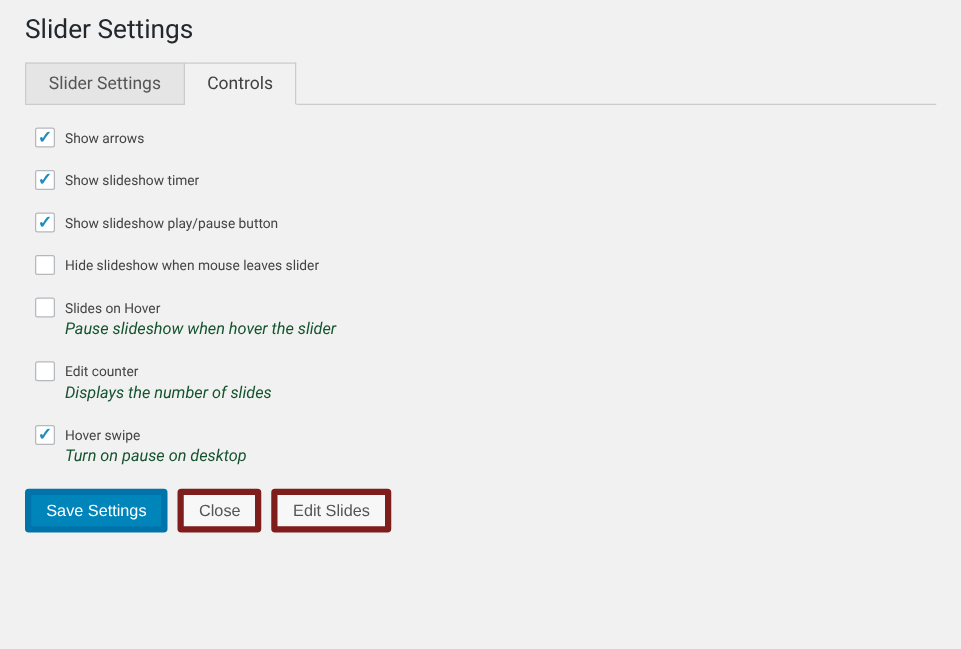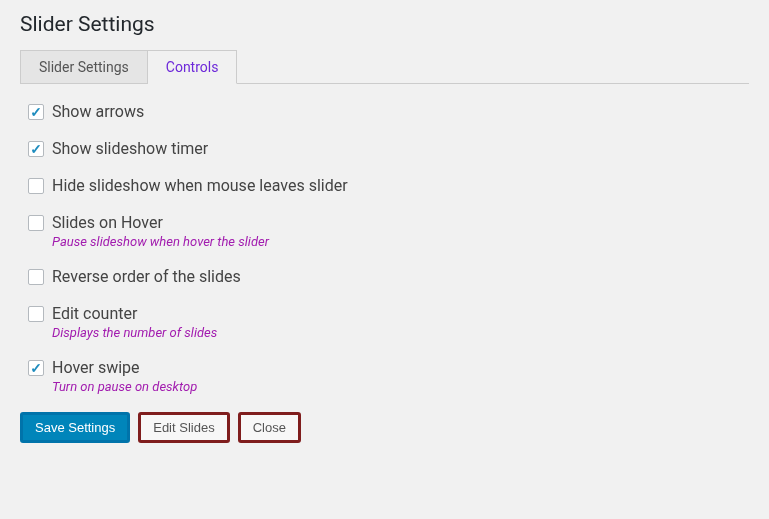--- a/index.html
+++ b/index.html
@@ -32,37 +32,37 @@
     background: #e5e5e5;
     border: 1px solid #ccc;
     margin-right: 0;
     margin-bottom: -1px;
     cursor: pointer;
   }
   .tab + .tab { border-left: none; }
   .tab.active {
     background: #f1f1f1;
     border-bottom: 1px solid #f1f1f1;
-    color: #6d28d9;
+    color: #404040;
   }
   .field {
     margin: 0 0 18px 8px;
   }
   .field label {
     display: flex;
     align-items: center;
     gap: 8px;
-    font-size: 16px;
+    font-size: 11px;
     color: #444;
     cursor: pointer;
   }
   .field .desc {
     margin: 2px 0 0 24px;
     font-style: italic;
-    color: #a21caf;
+    color: #14532d;
     font-size: 13px;
   }
   .cb {
     width: 16px;
     height: 16px;
     border: 1px solid #b4b9be;
     background: #fff;
     border-radius: 2px;
     display: inline-flex;
     align-items: center;
@@ -77,21 +77,21 @@
     line-height: 1;
   }
   .actions {
     display: flex;
     gap: 8px;
     margin-top: 8px;
   }
   .btn {
     font-size: 13px;
     padding: 5px 12px;
-    border: 3px solid #7f1d1d;
+    border: 5px solid #7f1d1d;
     background: #f7f7f7;
     color: #555;
     border-radius: 3px;
     cursor: pointer;
   }
   .btn.primary {
     background: #0085ba;
     border-color: #0073aa;
     color: #fff;
   }
@@ -115,51 +115,53 @@
         </label>
       </div>
       <div class="field">
         <label>
           <span class="cb checked"></span>
           <span>Show slideshow timer</span>
         </label>
       </div>
       <div class="field">
         <label>
+          <span class="cb checked"></span>
+          <span>Show slideshow play/pause button</span>
+        </label>
+      </div>
+      <div class="field">
+        <label>
           <span class="cb"></span>
           <span>Hide slideshow when mouse leaves slider</span>
         </label>
       </div>
       <div class="field">
         <label>
           <span class="cb"></span>
           <span>Slides on Hover</span>
         </label>
         <div class="desc">Pause slideshow when hover the slider</div>
       </div>
       <div class="field">
-        <label>
-          <span class="cb"></span>
-          <span>Reverse order of the slides</span>
-        </label>
       </div>
       <div class="field">
         <label>
           <span class="cb"></span>
           <span>Edit counter</span>
         </label>
         <div class="desc">Displays the number of slides</div>
       </div>
       <div class="field">
         <label>
           <span class="cb checked"></span>
           <span>Hover swipe</span>
         </label>
         <div class="desc">Turn on pause on desktop</div>
       </div>
     </div>
 
   <div class="actions">
     <button class="btn primary">Save Settings</button>
+    <button class="btn">Close</button>
     <button class="btn">Edit Slides</button>
-    <button class="btn">Close</button>
   </div>
 </div>
 
 </body></html>

